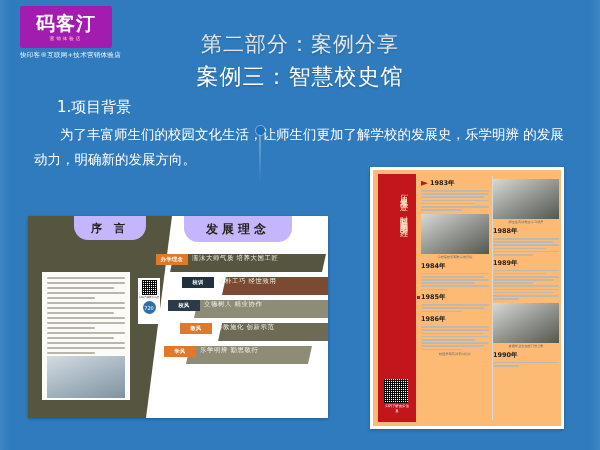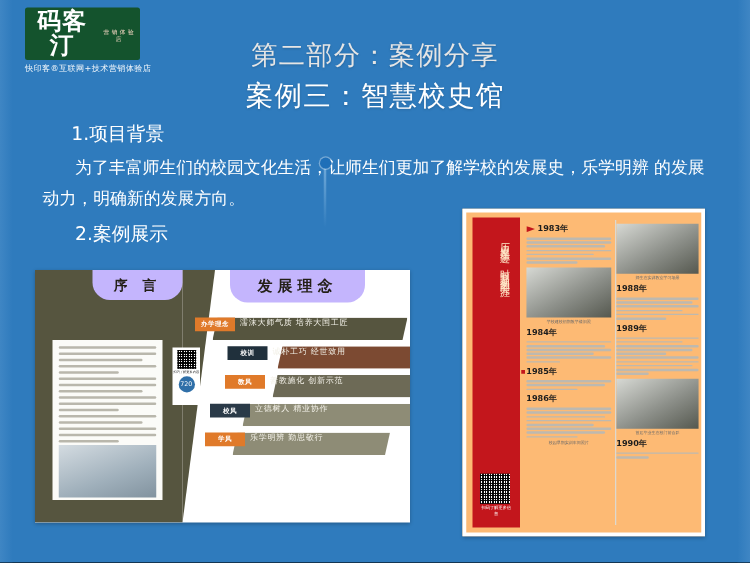--- a/index.html
+++ b/index.html
@@ -14,22 +14,22 @@
     background:linear-gradient(90deg,#3f86c4,#2f7bbd);pointer-events:none;z-index:40;
   }
   #slide:after{
     content:"";position:absolute;right:0;top:0;width:10px;height:100%;
     background:linear-gradient(270deg,#3f86c4,#2f7bbd);pointer-events:none;z-index:40;
   }
 
   
   .logo-wrap{position:absolute;left:20px;top:6px;width:95px;text-align:center;}
   .logo-box{
-    background:#14532d;width:92px;height:42px;border-radius:2px;
-    display:flex;flex-direction:row;align-items:center;justify-content:center;
+    background:#a21caf;width:92px;height:42px;border-radius:2px;
+    display:flex;flex-direction:column;align-items:center;justify-content:center;
   }
   .logo-main{
     color:#fff;font-size:19px;font-weight:bold;letter-spacing:1px;line-height:1;
     font-family:"DejaVu Sans","Liberation Sans",sans-serif;
   }
   .logo-sub{color:#ffdcc9;font-size:4.5px;letter-spacing:2px;margin-top:3px;}
   .logo-tag{
     color:#f2f7fb;font-size:6.5px;margin-top:3px;letter-spacing:.3px;white-space:nowrap;
   }
 
@@ -191,21 +191,20 @@
   </div>
 
   <div class="title-main">第二部分：案例分享</div>
   <div class="title-sub">案例三：智慧校史馆</div>
 
   <div class="head-1">1.项目背景</div>
   <div class="para-1">
     <span class="indent">为了丰富师生们的校园文化生活，让师生们更加了解学校的发展史，乐学明辨</span>
     <span>的发展动力，明确新的发展方向。</span>
   </div>
-  <div class="head-2">2.案例展示</div>
 
   <div class="cursor-tail"></div>
   <div class="cursor"></div>
 
   <div class="photo-left">
     <div class="pl-dark"></div>
 
     <div class="pl-tab pl-tab-1">序 言</div>
     <div class="pl-tab pl-tab-2">发展理念</div>
 
@@ -239,29 +238,29 @@
       <div class="row r0">
         <div class="bar" style="background: rgb(86, 85, 63);"></div>
         <div class="tag tag-orange" style="background: rgb(224, 122, 42);">办学理念</div>
         <div class="txt">濡沫大师气质 培养大国工匠</div>
       </div>
       <div class="row r1">
         <div class="bar" style="background: rgb(124, 74, 50);"></div>
         <div class="tag tag-dark" style="background: rgb(32, 48, 60);">校训</div>
         <div class="txt">诚朴工巧   经世致用</div>
       </div>
+      <div class="row r2">
+        <div class="bar" style="background: rgb(142, 140, 118);"></div>
+        <div class="tag tag-navy" style="background: rgb(42, 58, 72);">校风</div>
+        <div class="txt">立德树人   精业协作</div>
+      </div>
       <div class="row r3">
         <div class="bar" style="background: rgb(109, 106, 86);"></div>
         <div class="tag tag-orange" style="background: rgb(224, 122, 42);">教风</div>
         <div class="txt">善教施化   创新示范</div>
-      </div>
-      <div class="row r2">
-        <div class="bar" style="background: rgb(142, 140, 118);"></div>
-        <div class="tag tag-navy" style="background: rgb(42, 58, 72);">校风</div>
-        <div class="txt">立德树人   精业协作</div>
       </div>
       <div class="row r4">
         <div class="bar" style="background: rgb(142, 140, 118);"></div>
         <div class="tag tag-orange" style="background: rgb(224, 122, 42);">学风</div>
         <div class="txt">乐学明辨   勤思敬行</div>
       </div>
     </div>
   </div>
 
   <div class="photo-right">

